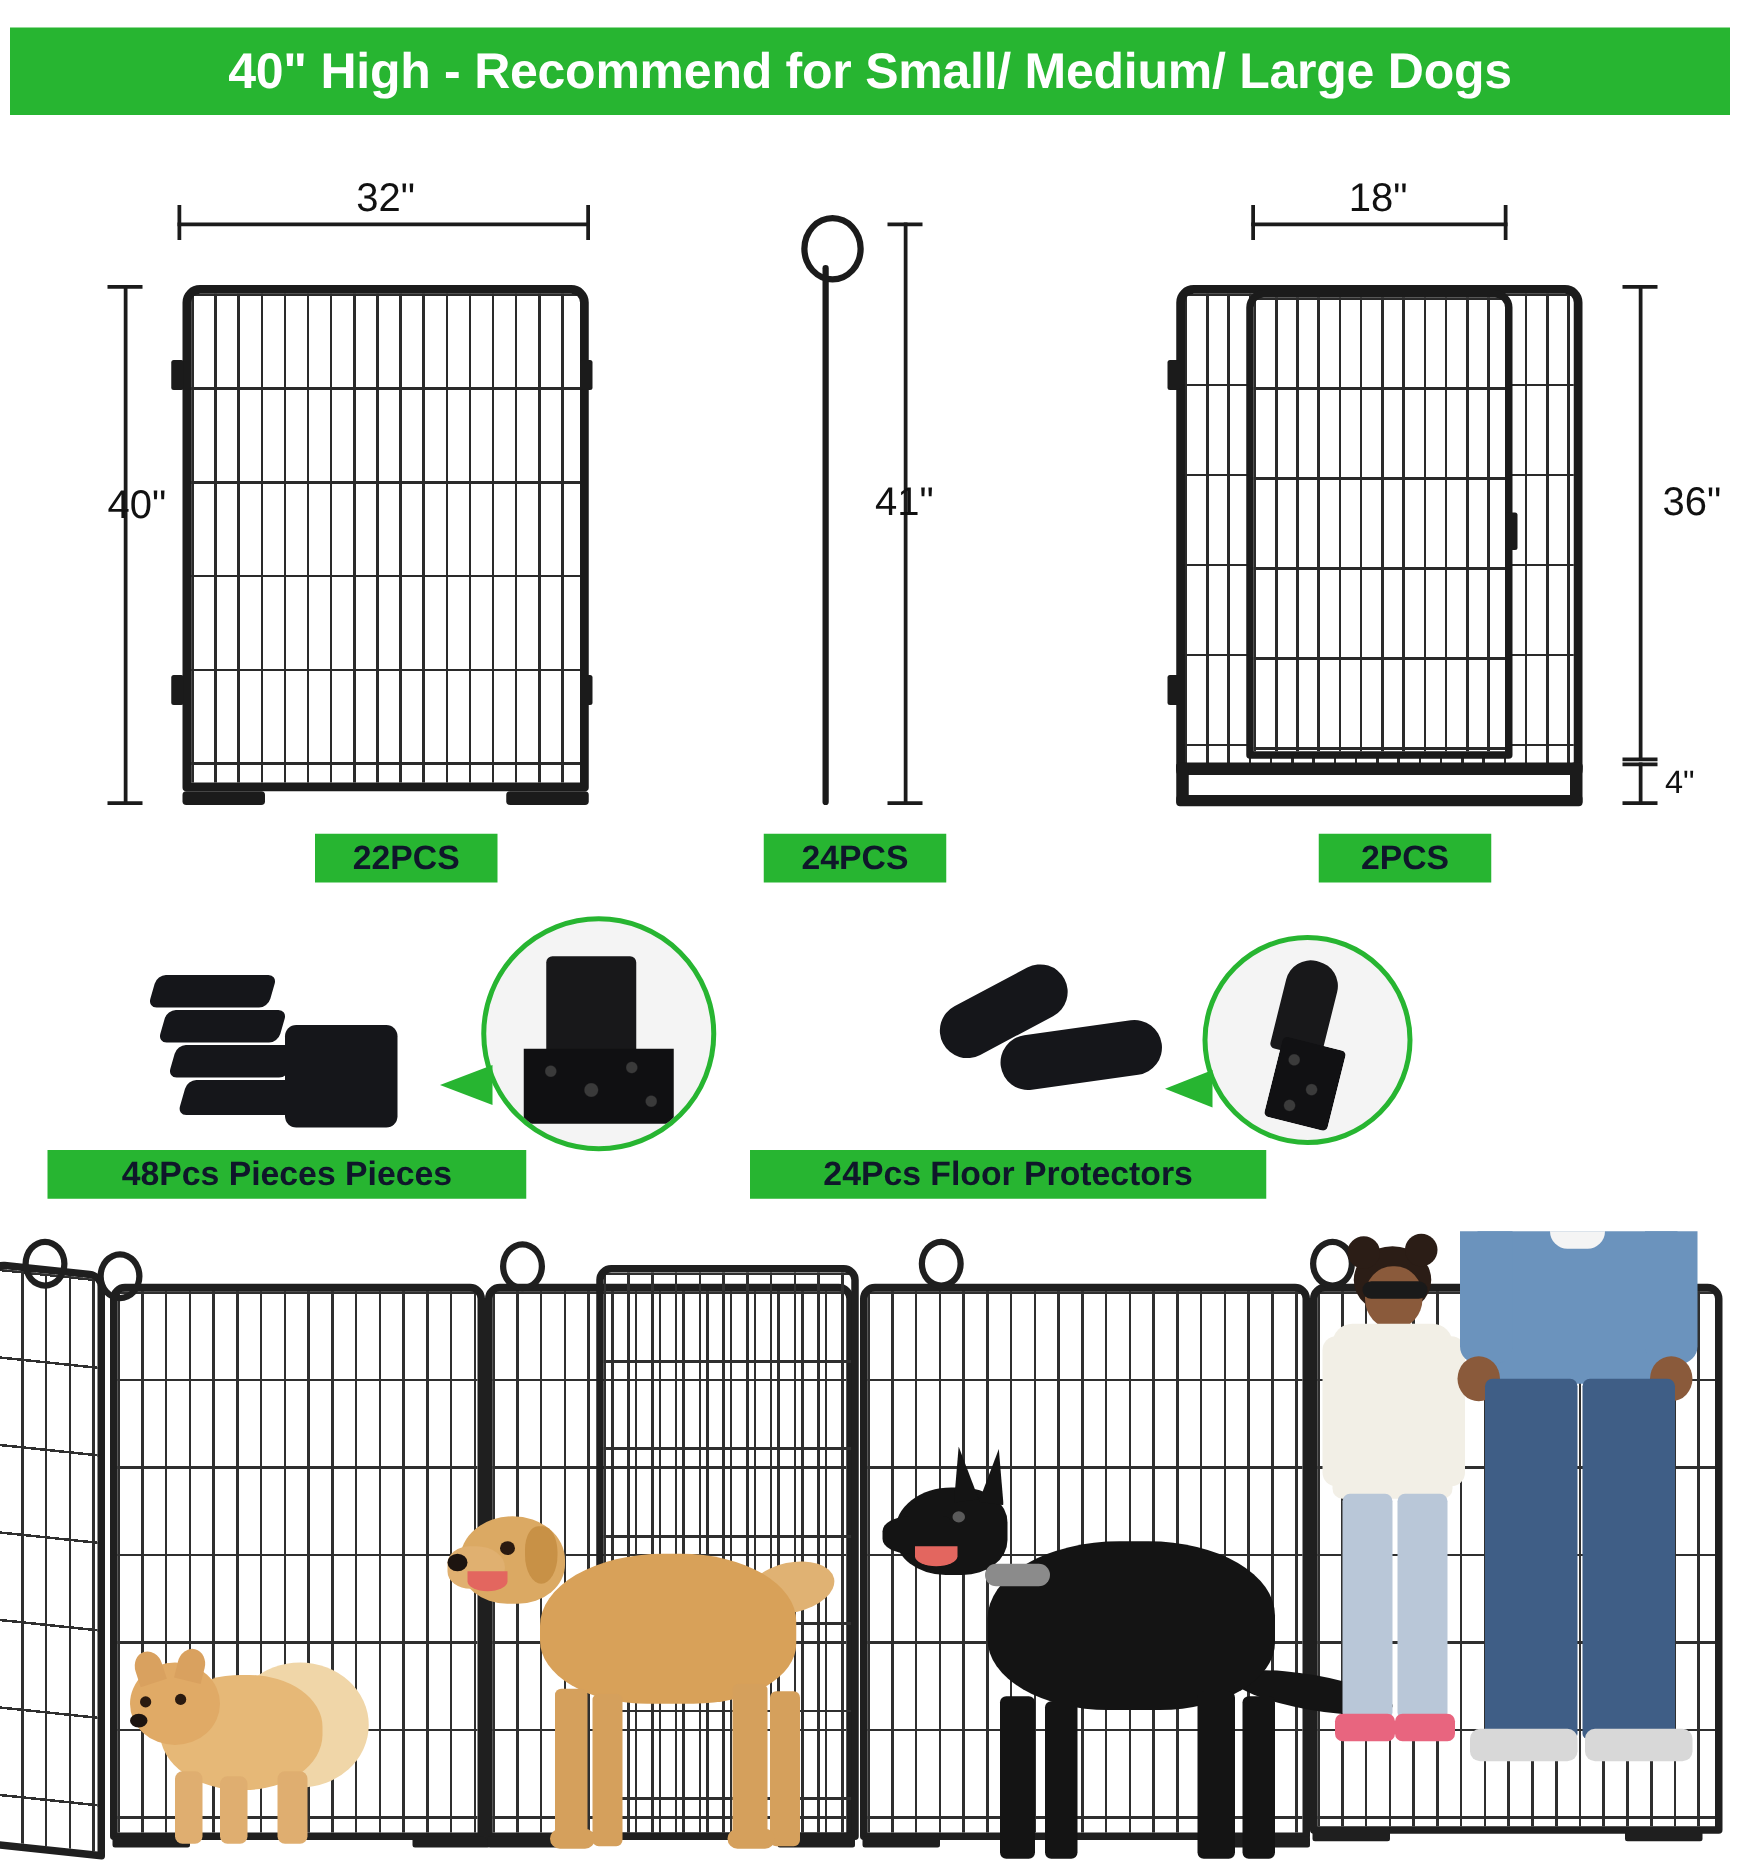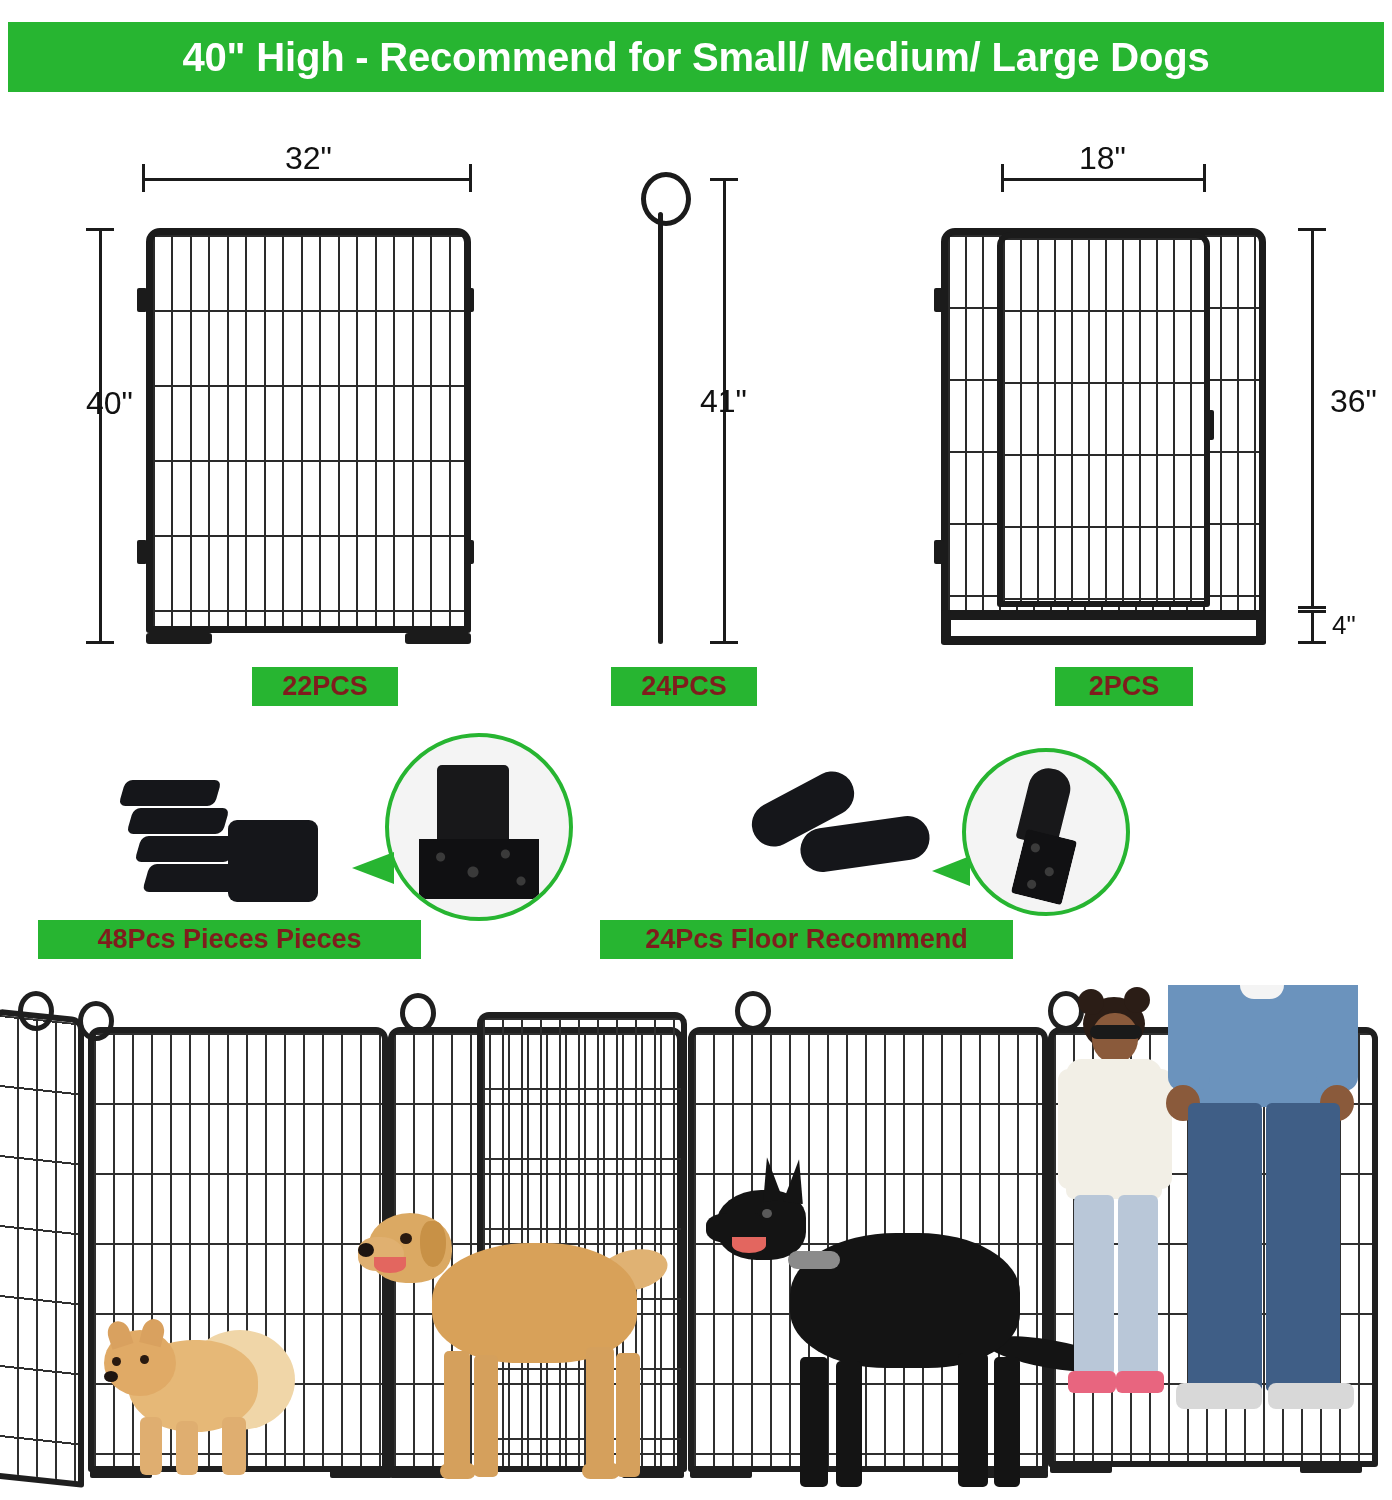--- a/index.html
+++ b/index.html
@@ -31,21 +31,21 @@
     color: #ffffff;
     font-size: 40px;
     font-weight: bold;
     letter-spacing: -0.2px;
     white-space: nowrap;
   }
 
   
   .pill {
     background: #27b531;
-    color: #7f1d1d;
+    color: #0f172a;
     font-weight: bold;
     display: inline-flex;
     align-items: center;
     justify-content: center;
     padding: 4px 14px;
     font-size: 27px;
     white-space: nowrap;
   }
 
   
@@ -324,21 +324,21 @@
   <div class="callout-circle" style="left:962px; top:748px; width:160px; height:160px;">
     <div style="position:absolute; left:58px; top:16px; width:42px; height:76px; background:#18181a; border-radius:20px 20px 4px 4px; transform: rotate(14deg);"></div>
     <div style="position:absolute; left:52px; top:82px; width:52px; height:66px; transform: rotate(14deg); background:
         radial-gradient(circle at 25% 25%, #3b3b3b 0 4px, rgba(0,0,0,0) 5px),
         radial-gradient(circle at 62% 55%, #3b3b3b 0 4px, rgba(0,0,0,0) 5px),
         radial-gradient(circle at 35% 80%, #3b3b3b 0 4px, rgba(0,0,0,0) 5px),
         #111113; border-radius:4px;"></div>
   </div>
   <div class="callout-tail" style="left:932px; top:856px; border-top:15px solid transparent; border-bottom:15px solid transparent; border-right:38px solid #27b531;"></div>
 
-  <div class="pill" style="position:absolute; left:600px; top:920px; width:385px;">24Pcs Floor Recommend</div>
+  <div class="pill" style="position:absolute; left:600px; top:920px; width:385px;">24Pcs Floor Protectors</div>
 </div>
 
 <div class="scene">
 
   <div class="scene-panel" style="left:-8px; top:28px; width:92px; height:470px; transform: skewY(6deg);"></div>
   <div class="scene-hook" style="left:18px; top:6px;"></div>
 
   <div class="scene-panel" style="left:88px; top:42px; width:300px; height:445px;"></div>
   <div class="scene-hook" style="left:78px; top:16px;"></div>
   <div class="scene-foot" style="left:90px; top:484px; width:62px; height:9px;"></div>

